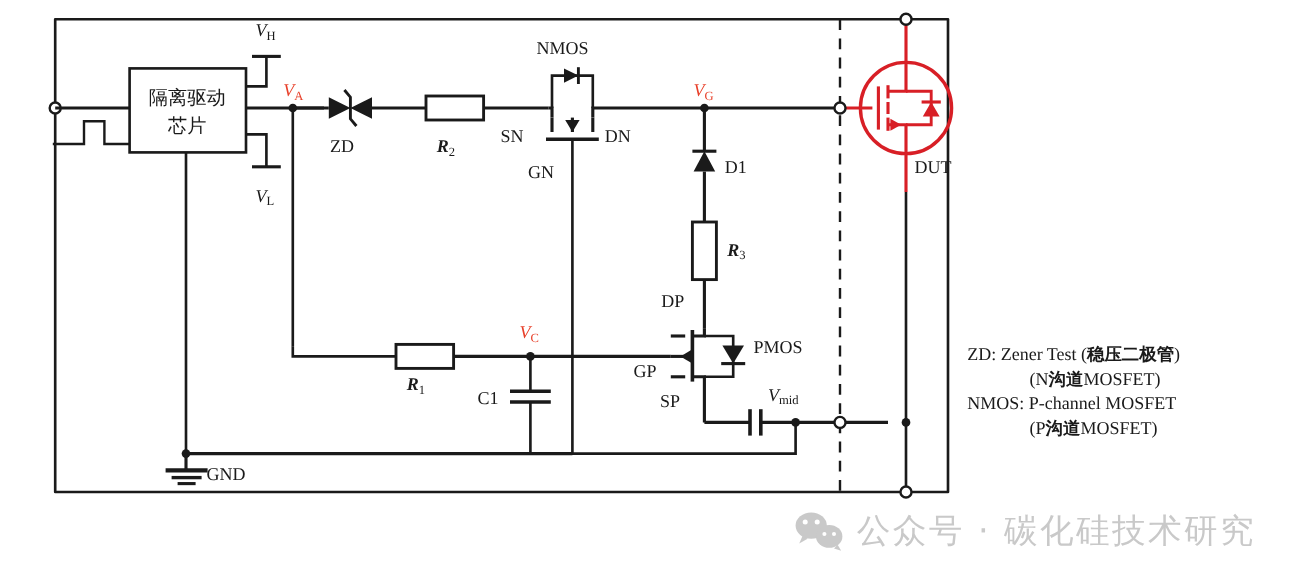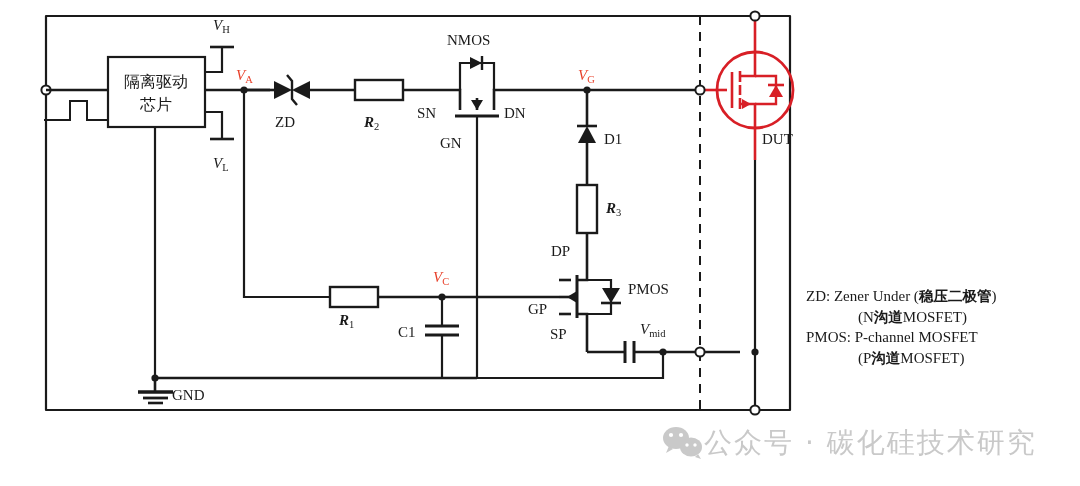--- a/index.html
+++ b/index.html
@@ -92,21 +92,21 @@
     top: 424px;
     display: flex;
     align-items: center;
     color: #c9c9c9;
   }
   #watermark .wm-text {
     font-family: "DejaVu Sans", "Liberation Sans", sans-serif;
     font-size: 28px;
     color: #c9c9c9;
     letter-spacing: 2px;
-    margin-left: 0;
+    margin-left: 10px;
     white-space: nowrap;
   }
 </style>
 </head>
 <body>
 
 <div id="root">
 
   <svg class="circuit" viewBox="0 0 1080 486">
 
@@ -291,27 +291,27 @@
 
     <text class="lbl" x="172" y="400">GND</text>
 
     <text class="cn" x="156" y="87" text-anchor="middle">隔离驱动</text>
     <text class="cn" x="156" y="110" text-anchor="middle">芯片</text>
 
   </svg>
 
   <div id="legend">
     <div class="legend-txt legend-row">
-      <span>ZD: Zener Under (</span><span class="cjk">稳压二极管</span><span>)</span>
+      <span>ZD: Zener Test (</span><span class="cjk">稳压二极管</span><span>)</span>
     </div>
     <div class="legend-txt legend-row legend-indent">
       <span>(N</span><span class="cjk">沟道</span><span>MOSFET)</span>
     </div>
     <div class="legend-txt legend-row">
-      <span>PMOS: P-channel MOSFET</span>
+      <span>NMOS: P-channel MOSFET</span>
     </div>
     <div class="legend-txt legend-row legend-indent">
       <span>(P</span><span class="cjk">沟道</span><span>MOSFET)</span>
     </div>
   </div>
 
 
   <div id="watermark">
     <svg width="42" height="34" viewBox="0 0 42 34">
       <ellipse cx="14" cy="12" rx="13" ry="11" fill="#c9c9c9"></ellipse>

